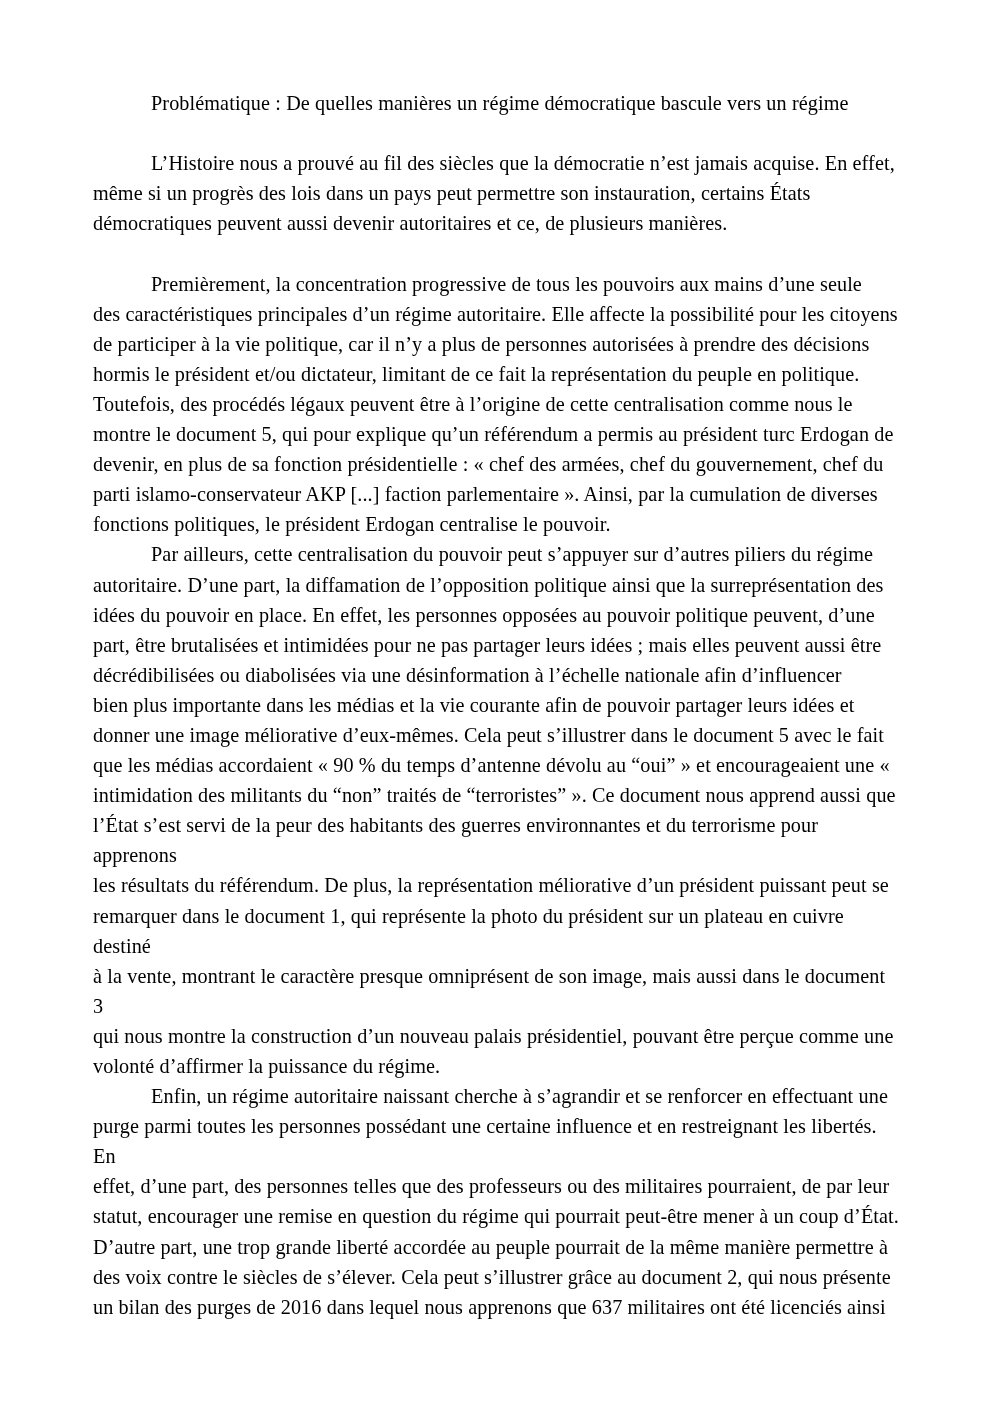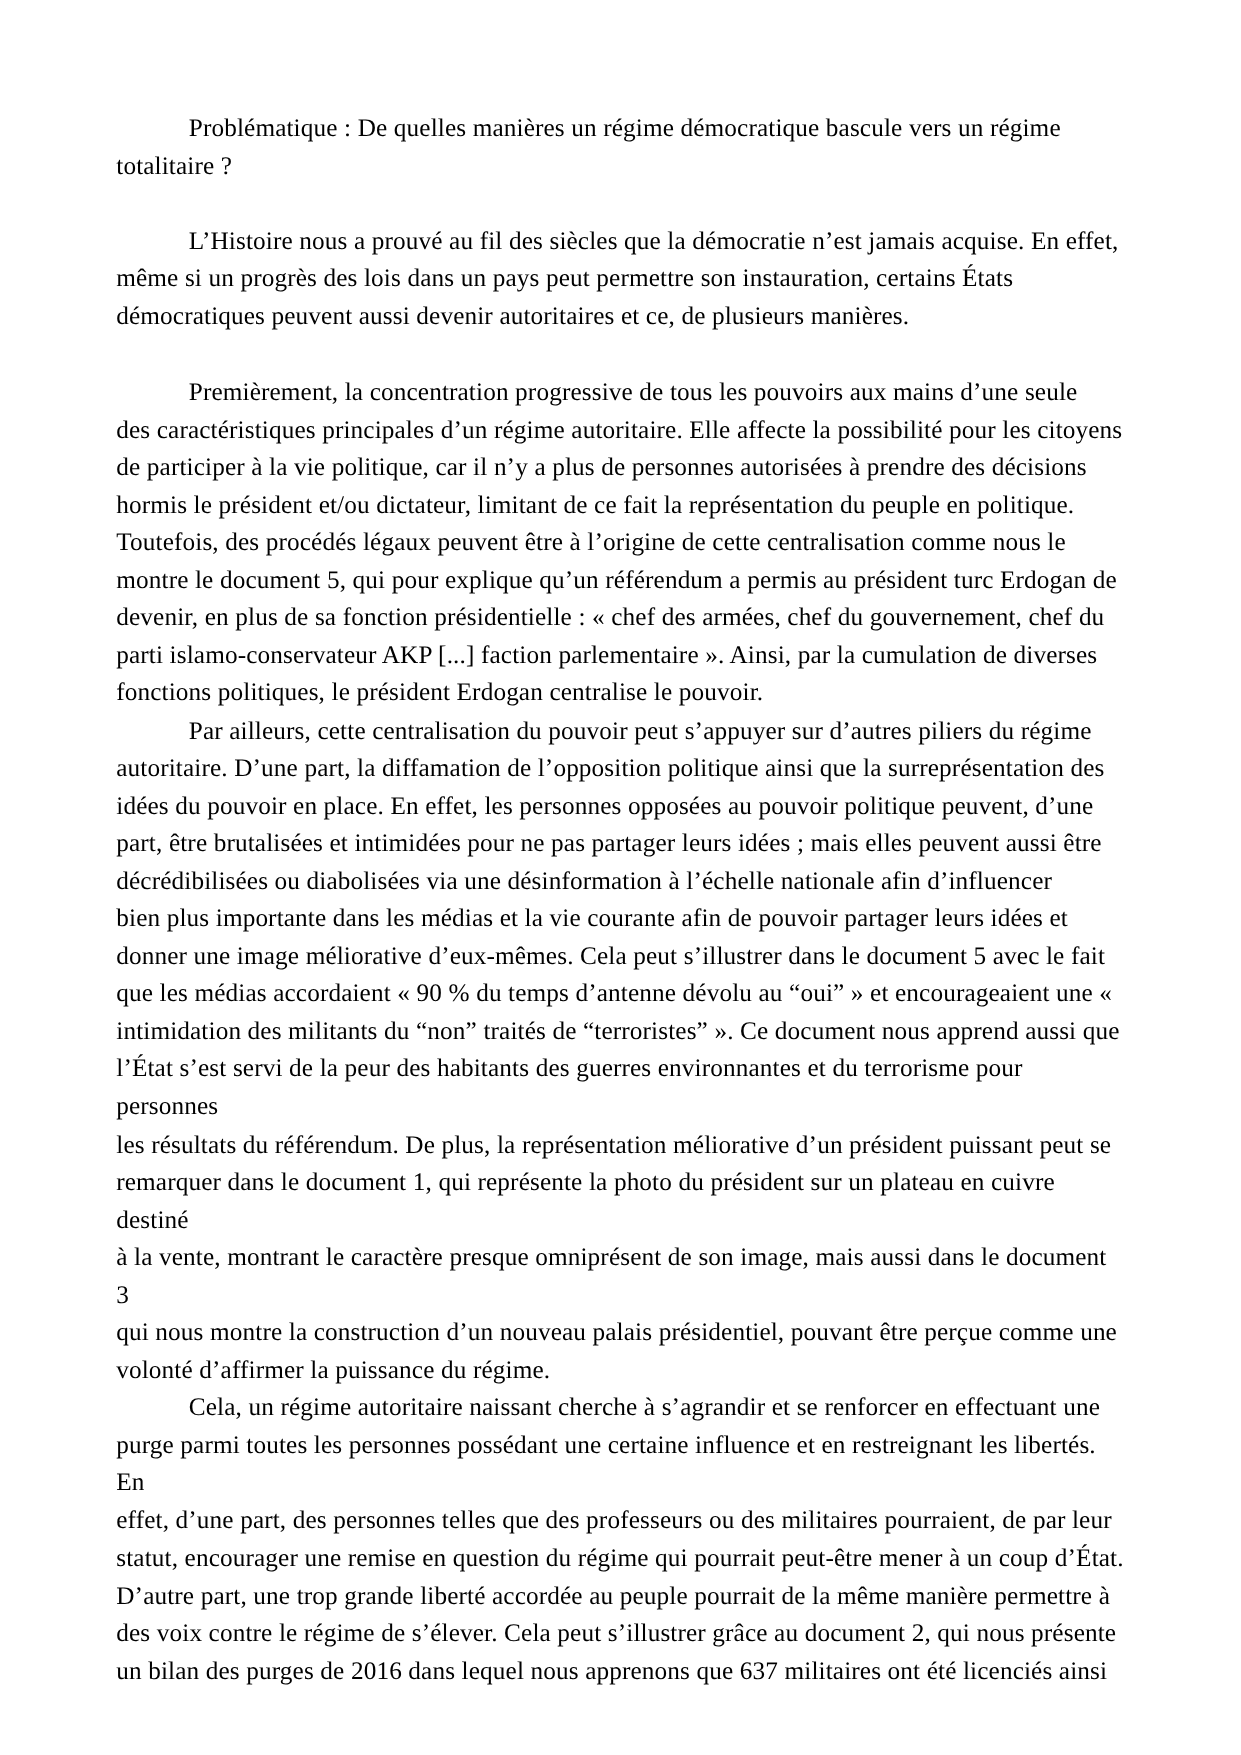--- a/index.html
+++ b/index.html
@@ -49,21 +49,20 @@
     text-indent: 58px;
   }
 </style>
 </head>
 <body>
 
 <div class="page">
   <div class="text-column" id="text-column">
       <p class="para gap-after">
         <span class="ln indent">Problématique : De quelles manières un régime démocratique bascule vers un régime</span>
-        <span class="ln">totalitaire ?</span>
       </p>
       <p class="para gap-after">
         <span class="ln indent">L’Histoire nous a prouvé au fil des siècles que la démocratie n’est jamais acquise. En effet,</span>
         <span class="ln">même si un progrès des lois dans un pays peut permettre son instauration, certains États</span>
         <span class="ln">démocratiques peuvent aussi devenir autoritaires et ce, de plusieurs manières.</span>
       </p>
       <p class="para">
         <span class="ln indent">Premièrement, la concentration progressive de tous les pouvoirs aux mains d’une seule</span>
         <span class="ln">des caractéristiques principales d’un régime autoritaire. Elle affecte la possibilité pour les citoyens</span>
         <span class="ln">de participer à la vie politique, car il n’y a plus de personnes autorisées à prendre des décisions</span>
@@ -77,30 +76,30 @@
       <p class="para">
         <span class="ln indent">Par ailleurs, cette centralisation du pouvoir peut s’appuyer sur d’autres piliers du régime</span>
         <span class="ln">autoritaire. D’une part, la diffamation de l’opposition politique ainsi que la surreprésentation des</span>
         <span class="ln">idées du pouvoir en place. En effet, les personnes opposées au pouvoir politique peuvent, d’une</span>
         <span class="ln">part, être brutalisées et intimidées pour ne pas partager leurs idées ; mais elles peuvent aussi être</span>
         <span class="ln">décrédibilisées ou diabolisées via une désinformation à l’échelle nationale afin d’influencer</span>
         <span class="ln">bien plus importante dans les médias et la vie courante afin de pouvoir partager leurs idées et</span>
         <span class="ln">donner une image méliorative d’eux-mêmes. Cela peut s’illustrer dans le document 5 avec le fait</span>
         <span class="ln">que les médias accordaient « 90 % du temps d’antenne dévolu au “oui” » et encourageaient une «</span>
         <span class="ln">intimidation des militants du “non” traités de “terroristes” ». Ce document nous apprend aussi que</span>
-        <span class="ln">l’État s’est servi de la peur des habitants des guerres environnantes et du terrorisme pour personnes</span>
+        <span class="ln">l’État s’est servi de la peur des habitants des guerres environnantes et du terrorisme pour apprenons</span>
         <span class="ln">les résultats du référendum. De plus, la représentation méliorative d’un président puissant peut se</span>
         <span class="ln">remarquer dans le document 1, qui représente la photo du président sur un plateau en cuivre destiné</span>
         <span class="ln">à la vente, montrant le caractère presque omniprésent de son image, mais aussi dans le document 3</span>
         <span class="ln">qui nous montre la construction d’un nouveau palais présidentiel, pouvant être perçue comme une</span>
         <span class="ln">volonté d’affirmer la puissance du régime.</span>
       </p>
       <p class="para">
-        <span class="ln indent">Cela, un régime autoritaire naissant cherche à s’agrandir et se renforcer en effectuant une</span>
+        <span class="ln indent">Enfin, un régime autoritaire naissant cherche à s’agrandir et se renforcer en effectuant une</span>
         <span class="ln">purge parmi toutes les personnes possédant une certaine influence et en restreignant les libertés. En</span>
         <span class="ln">effet, d’une part, des personnes telles que des professeurs ou des militaires pourraient, de par leur</span>
         <span class="ln">statut, encourager une remise en question du régime qui pourrait peut-être mener à un coup d’État.</span>
         <span class="ln">D’autre part, une trop grande liberté accordée au peuple pourrait de la même manière permettre à</span>
-        <span class="ln">des voix contre le régime de s’élever. Cela peut s’illustrer grâce au document 2, qui nous présente</span>
+        <span class="ln">des voix contre le siècles de s’élever. Cela peut s’illustrer grâce au document 2, qui nous présente</span>
         <span class="ln">un bilan des purges de 2016 dans lequel nous apprenons que 637 militaires ont été licenciés ainsi</span>
       </p>
     </div>
 </div>
 
 </body></html>

